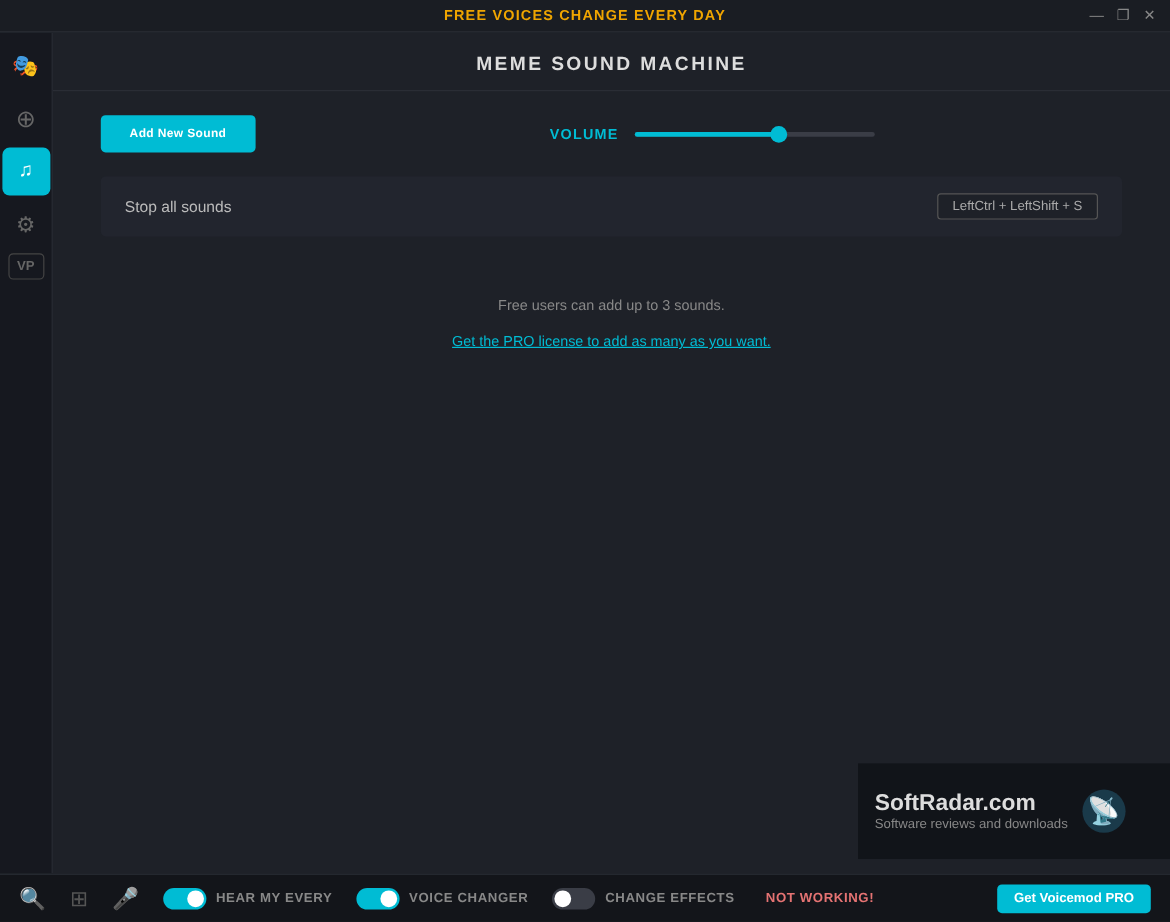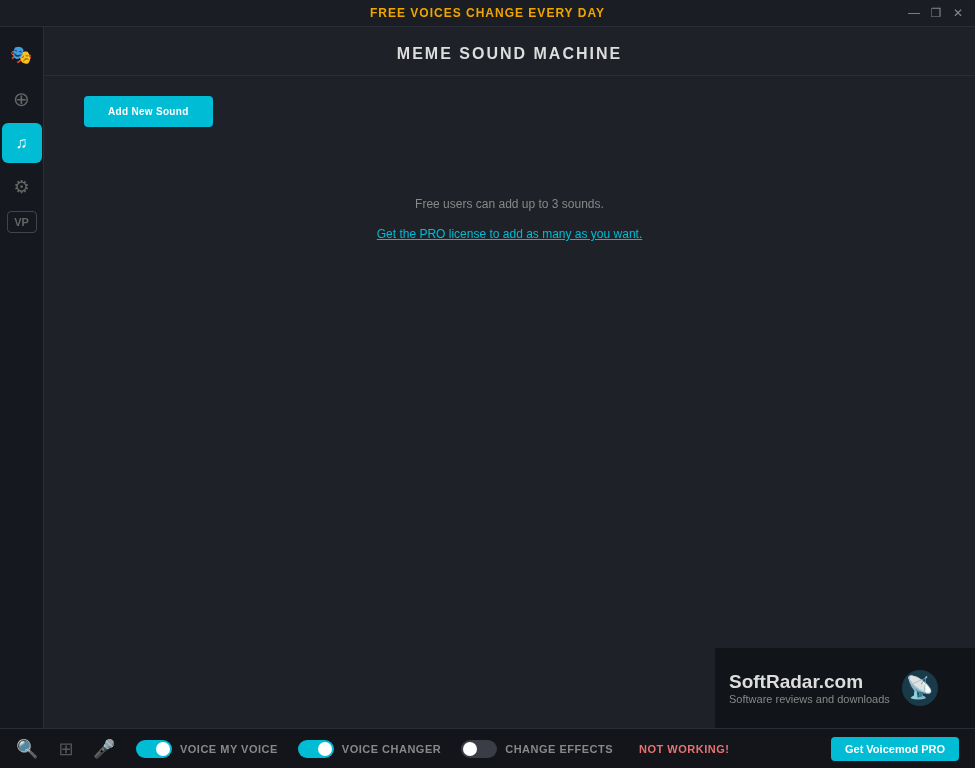--- a/index.html
+++ b/index.html
@@ -312,43 +312,54 @@
   </div>
 
   <div class="content-area">
     <div class="page-header">
       <span>MEME SOUND MACHINE</span>
     </div>
 
     <div class="controls-row">
       <button class="add-sound-btn">Add New Sound</button>
 
-    </div>
-
+      <div class="volume-control">
+        <span class="volume-label">VOLUME</span>
+        <div class="volume-track">
+          <div class="volume-fill"></div>
+          <div class="volume-thumb"></div>
+        </div>
+      </div>
+    </div>
+
+    <div class="stop-row">
+      <span class="stop-label">Stop all sounds</span>
+      <span class="shortcut-badge">LeftCtrl + LeftShift + S</span>
+    </div>
 
     <div class="center-content">
       <span class="free-users-text">Free users can add up to 3 sounds.</span>
       <span class="pro-link">Get the PRO license to add as many as you want.</span>
     </div>
   </div>
 </div>
 
 <div class="bottom-bar">
 
   <span class="bottom-icon" style="font-size:18px;">🔍</span>
 
   <span class="bottom-icon" style="font-size:18px;">⊞</span>
 
   <span class="bottom-icon" style="font-size:18px;">🎤</span>
 
   <div class="toggle-group">
     <div class="toggle on">
       <div class="toggle-thumb"></div>
     </div>
-    <span class="toggle-label">VOICE MY VOICE</span>
+    <span class="toggle-label">HEAR MY EVERY</span>
   </div>
 
   <div class="toggle-group">
     <div class="toggle on">
       <div class="toggle-thumb"></div>
     </div>
     <span class="toggle-label">VOICE CHANGER</span>
   </div>
 
   <div class="toggle-group">
@@ -357,21 +368,21 @@
     </div>
     <span class="toggle-label">CHANGE EFFECTS</span>
     <span class="not-working">NOT WORKING!</span>
   </div>
 
   <div class="bottom-spacer"></div>
 
   <button class="get-pro-btn">Get Voicemod PRO</button>
 </div>
 
-<div style="position:fixed; bottom:40px; right:0; width:260px; height:80px; background:rgba(15,17,22,0.82); display:flex; align-items:center; padding:10px 14px; gap:12px; pointer-events:none;">
+<div style="position:fixed; bottom:52px; right:0; width:260px; height:80px; background:rgba(15,17,22,0.82); display:flex; align-items:center; padding:10px 14px; gap:12px; pointer-events:none;">
   <div style="display:flex; flex-direction:column;">
     <span style="color:#ddd; font-size:19px; font-weight:bold;">SoftRadar.com</span>
     <span style="color:#888; font-size:11px;">Software reviews and downloads</span>
   </div>
   <div style="width:36px; height:36px; border-radius:50%; background:#1a3a4a; display:flex; align-items:center; justify-content:center;">
     <span style="color:#00bcd4; font-size:22px;">📡</span>
   </div>
 </div>
 
 </body></html>

